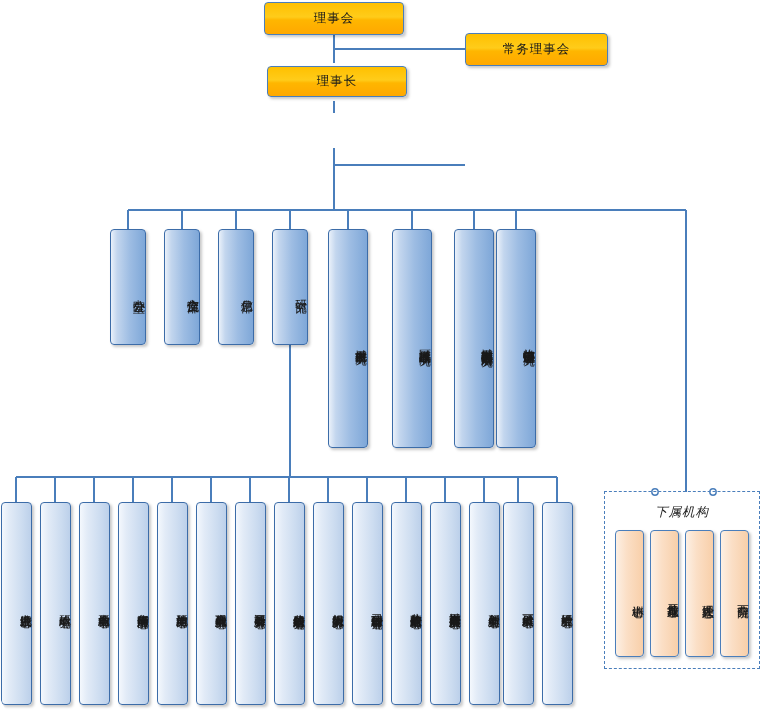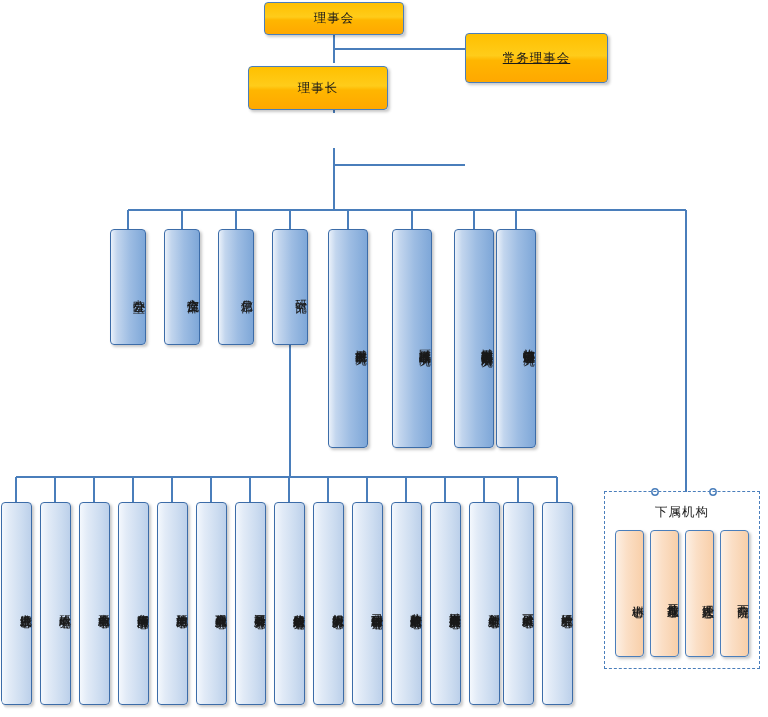--- a/index.html
+++ b/index.html
@@ -161,23 +161,23 @@
       <line x1="518" y1="477" x2="518" y2="502"></line>
       <line x1="557" y1="477" x2="557" y2="502"></line>
     </g>
 
     <circle cx="655" cy="492" r="3.2" fill="#ffffff" stroke="#4a7ebb" stroke-width="1.4"></circle>
     <circle cx="713" cy="492" r="3.2" fill="#ffffff" stroke="#4a7ebb" stroke-width="1.4"></circle>
   </svg>
 
   <div class="node gold" style="left:264px; top:2px; width:140px; height:33px;">理事会</div>
 
-  <div class="node gold" style="left:465px; top:33px; width:143px; height:50px;text-decoration:underline;">常务理事会</div>
-
-  <div class="node gold" style="left:248px; top:66px; width:140px; height:44px;">理事长</div>
+  <div class="node gold" style="left:465px; top:33px; width:143px; height:33px;">常务理事会</div>
+
+  <div class="node gold" style="left:267px; top:66px; width:140px; height:31px;">理事长</div>
 
 
 
   <div class="node blue" style="left:110px; top:229px; width:36px; height:116px;">院办公室</div>
 
   <div class="node blue" style="left:164px; top:229px; width:36px; height:116px;">交流合作部</div>
 
   <div class="node blue" style="left:218px; top:229px; width:36px; height:116px;">信息部</div>
 
   <div class="node blue" style="left:272px; top:229px; width:36px; height:116px;">研究部</div>
@@ -215,21 +215,21 @@
   <div class="node pale" style="left:430px; top:502px; width:31px; height:203px;">城市资源平衡与产业发展研究中心</div>
 
   <div class="node pale" style="left:469px; top:502px; width:31px; height:203px;">创新与产业研究中心</div>
 
   <div class="node pale" style="left:503px; top:502px; width:31px; height:203px;">可持续发展研究中心</div>
 
   <div class="node pale" style="left:542px; top:502px; width:31px; height:203px;">经济社会研究中心</div>
 
   <div class="group-box" style="left:604px; top:491px; width:156px; height:178px;"></div>
 
-  <div class="group-title" style="left:604px; top:504px; width:156px;">下属机构</div>
+  <div class="group-title" style="left:604px; top:504px; width:156px;font-style:italic;">下属机构</div>
 
   <div class="node orange" style="left:615px; top:530px; width:29px; height:127px;">培训中心</div>
 
   <div class="node orange" style="left:650px; top:530px; width:29px; height:127px;">开放导报杂志社</div>
 
   <div class="node orange" style="left:685px; top:530px; width:29px; height:127px;">经理人杂志社</div>
 
   <div class="node orange" style="left:720px; top:530px; width:29px; height:127px;">西南分院</div>
 
 </div>

